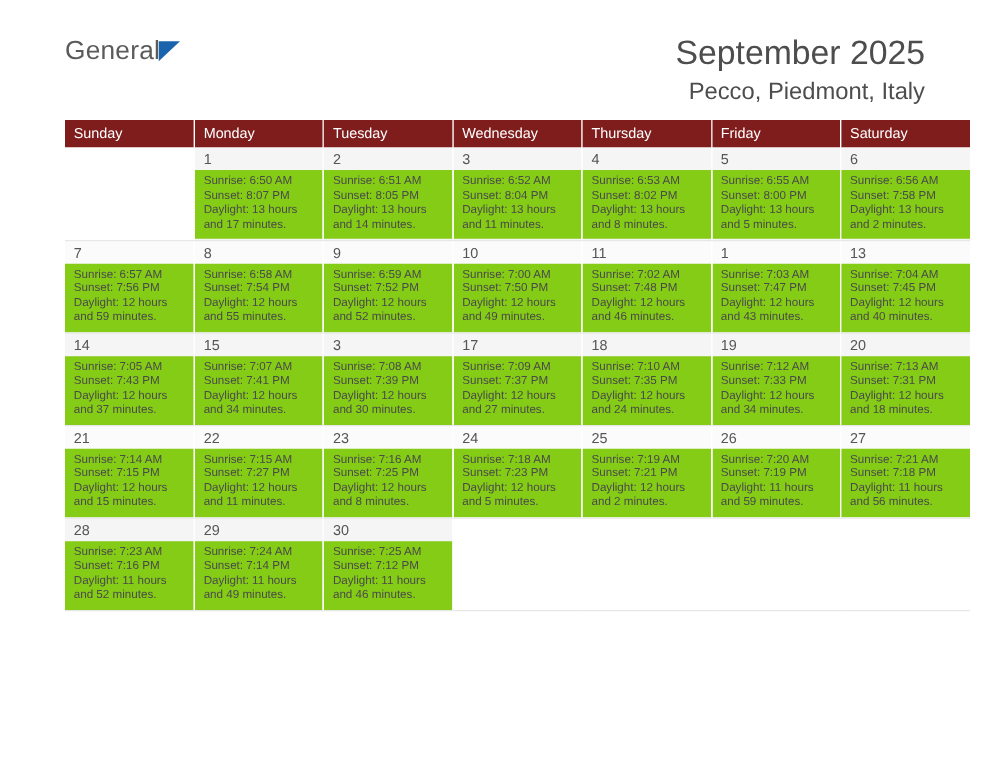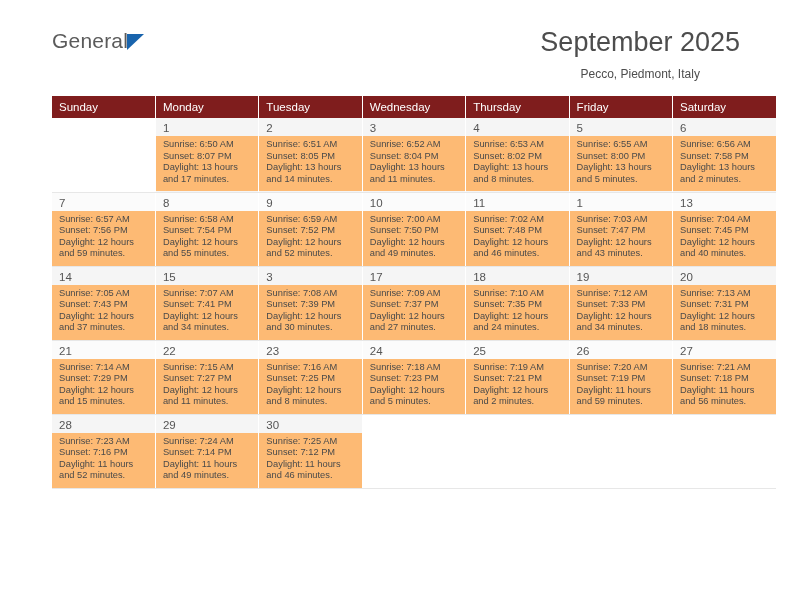--- a/index.html
+++ b/index.html
@@ -47,31 +47,31 @@
     font-size: 19px;
     color: #2e7ec4;
     line-height: 20px;
     margin-left: 29px;
     margin-top: -2px;
   }
   .title-block {
     position: absolute;
     right: 0;
     top: 26px;
-    text-align: center;
+    text-align: right;
   }
   .month-title {
     font-size: 27px;
     color: #4d4d4d;
     font-weight: normal;
     line-height: 32px;
     white-space: nowrap;
   }
   .location {
-    font-size: 12px;
+    font-size: 19px;
     color: #4d4d4d;
     line-height: 20px;
     margin-top: 6px;
     white-space: nowrap;
   }
   
   table.cal {
     width: 724px;
     border-collapse: collapse;
     table-layout: fixed;
@@ -97,21 +97,21 @@
   td.day:last-child { border-right: none; }
   tr.week-a td.day { background: #f5f5f5; }
   tr.week-b td.day { background: #fbfbfb; }
   .daynum {
     font-size: 11.5px;
     color: #555555;
     padding: 4px 0 2px 7px;
     height: 18px;
   }
   .cell-body {
-    background: #fdba74;
+    background: #84cc16;
     margin: 0;
     padding: 3px 4px 4px 7px;
     min-height: 55px;
   }
   .cell-body.empty { background: transparent; }
   .cell-body div {
     font-size: 9.3px;
     color: #4a4a4a;
     line-height: 11.6px;
     white-space: nowrap;
@@ -338,21 +338,21 @@
               <div>Daylight: 12 hours</div>
               <div>and 18 minutes.</div>
             </div>
           </td>
         </tr>
         <tr class="week-b">
           <td class="day">
             <div class="daynum">21</div>
             <div class="cell-body">
               <div>Sunrise: 7:14 AM</div>
-              <div>Sunset: 7:29 PM</div>
+              <div>Sunset: 7:15 PM</div>
               <div>Daylight: 12 hours</div>
               <div>and 15 minutes.</div>
             </div>
           </td>
           <td class="day">
             <div class="daynum">22</div>
             <div class="cell-body">
               <div>Sunrise: 7:15 AM</div>
               <div>Sunset: 7:27 PM</div>
               <div>Daylight: 12 hours</div>

